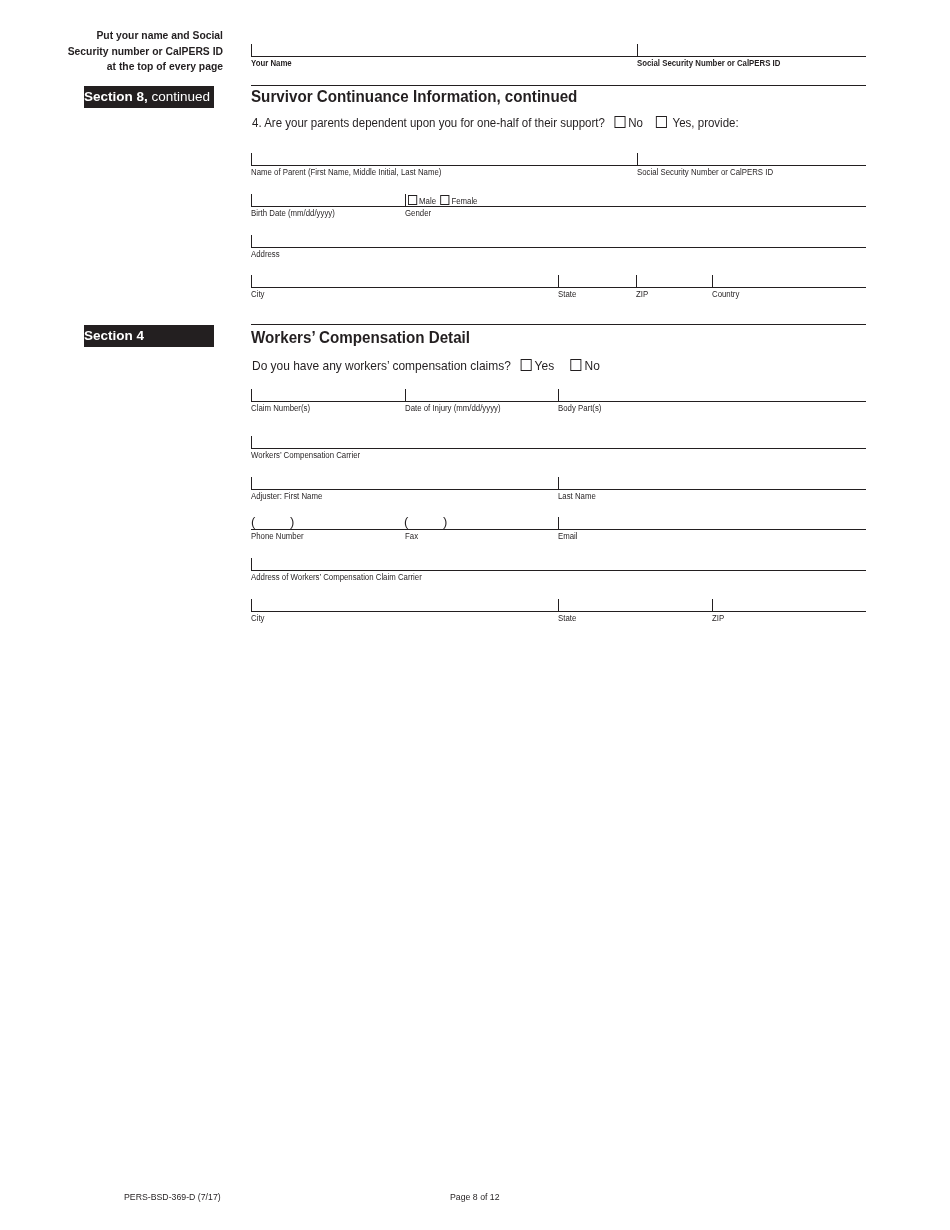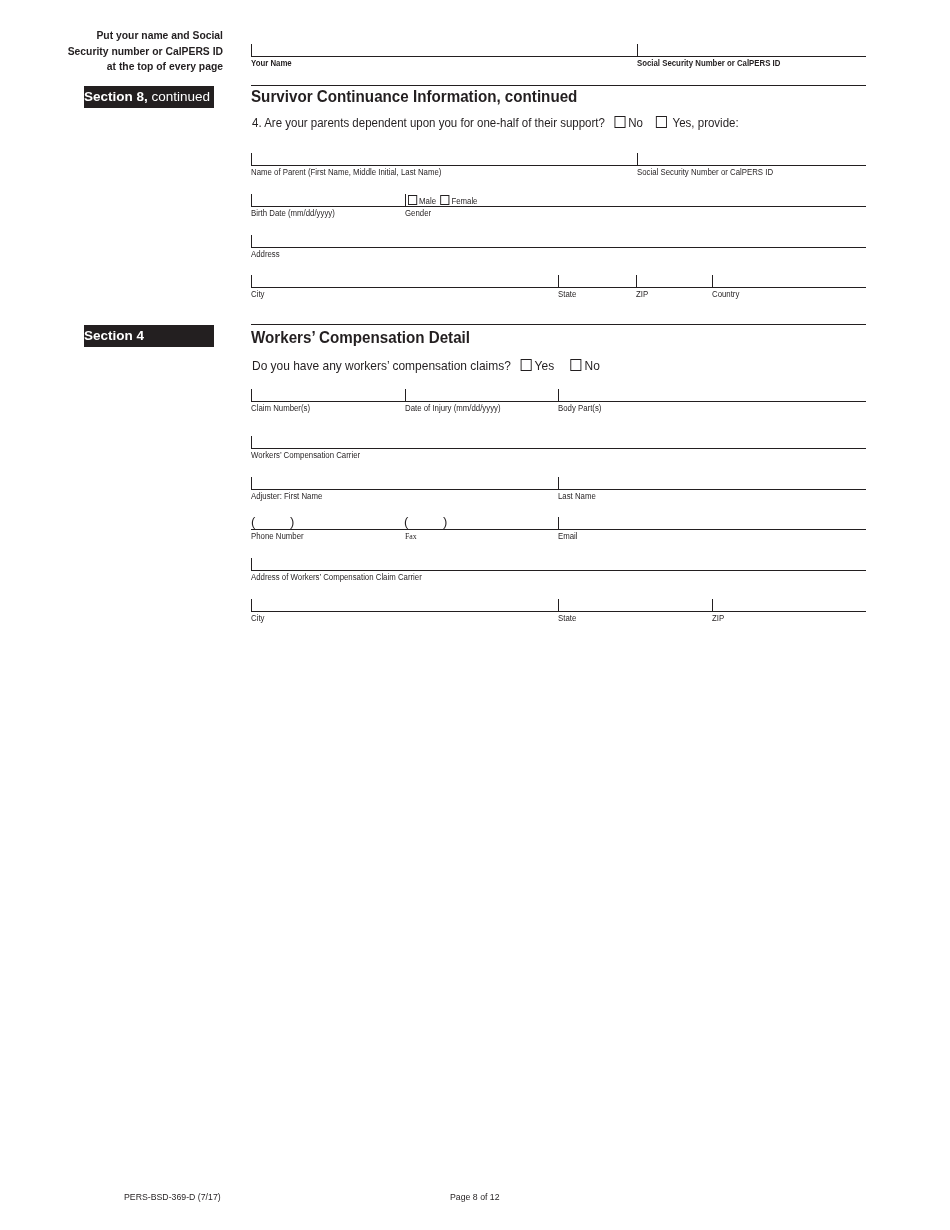--- a/index.html
+++ b/index.html
@@ -105,21 +105,21 @@
 <div class="lbl" style="left:251px;top:491px;">Adjuster: First Name</div>
 <div class="lbl" style="left:558px;top:491px;">Last Name</div>
 
 <div class="paren" style="left:251px;top:515px;">(</div>
 <div class="paren" style="left:290px;top:515px;">)</div>
 <div class="paren" style="left:404px;top:515px;">(</div>
 <div class="paren" style="left:443px;top:515px;">)</div>
 <div class="hline" style="left:251px;top:529px;width:615px;"></div>
 <div class="vtick" style="left:558px;top:517px;"></div>
 <div class="lbl" style="left:251px;top:531px;">Phone Number</div>
-<div class="lbl" style="left:405px;top:531px;font-family:Liberation Serif, serif;">Fax</div>
+<div class="lbl" style="left:405px;top:531px;">Fax</div>
 <div class="lbl" style="left:558px;top:531px;">Email</div>
 
 <div class="vtick" style="left:251px;top:558px;"></div>
 <div class="hline" style="left:251px;top:570px;width:615px;"></div>
 <div class="lbl" style="left:251px;top:572px;">Address of Workers’ Compensation Claim Carrier</div>
 
 <div class="vtick" style="left:251px;top:599px;"></div>
 <div class="hline" style="left:251px;top:611px;width:615px;"></div>
 <div class="vtick" style="left:558px;top:599px;"></div>
 <div class="vtick" style="left:712px;top:599px;"></div>

